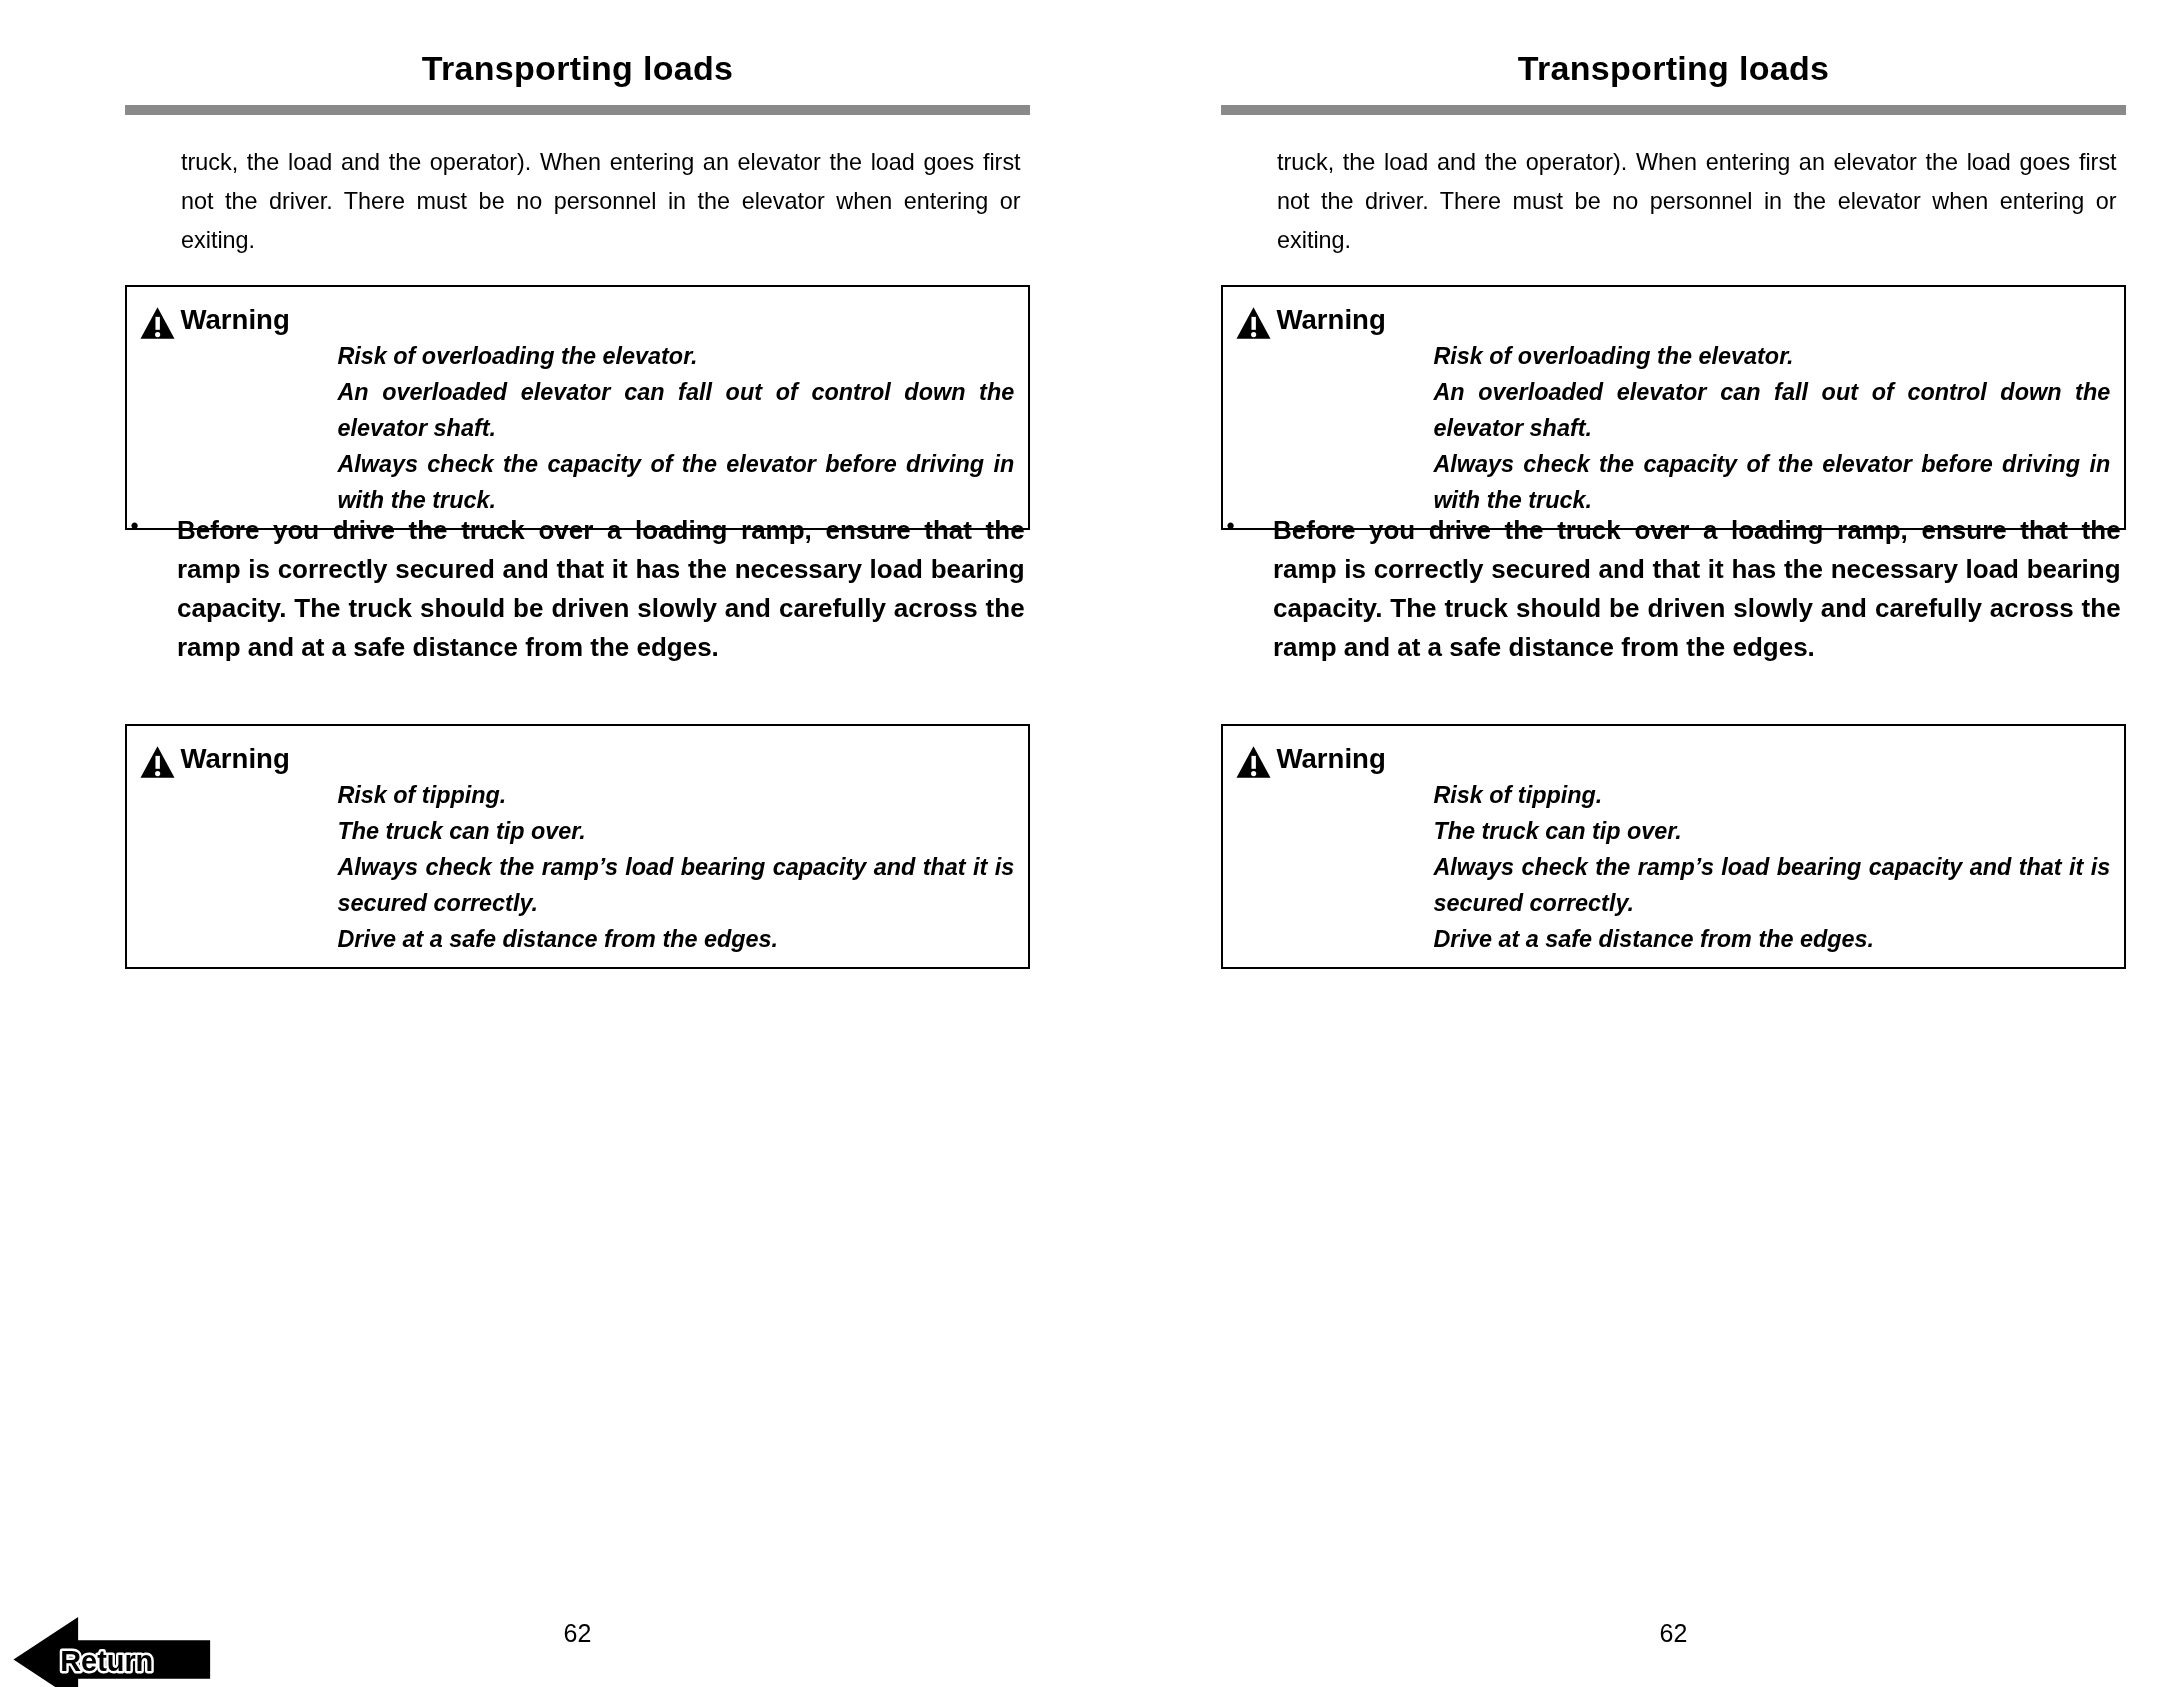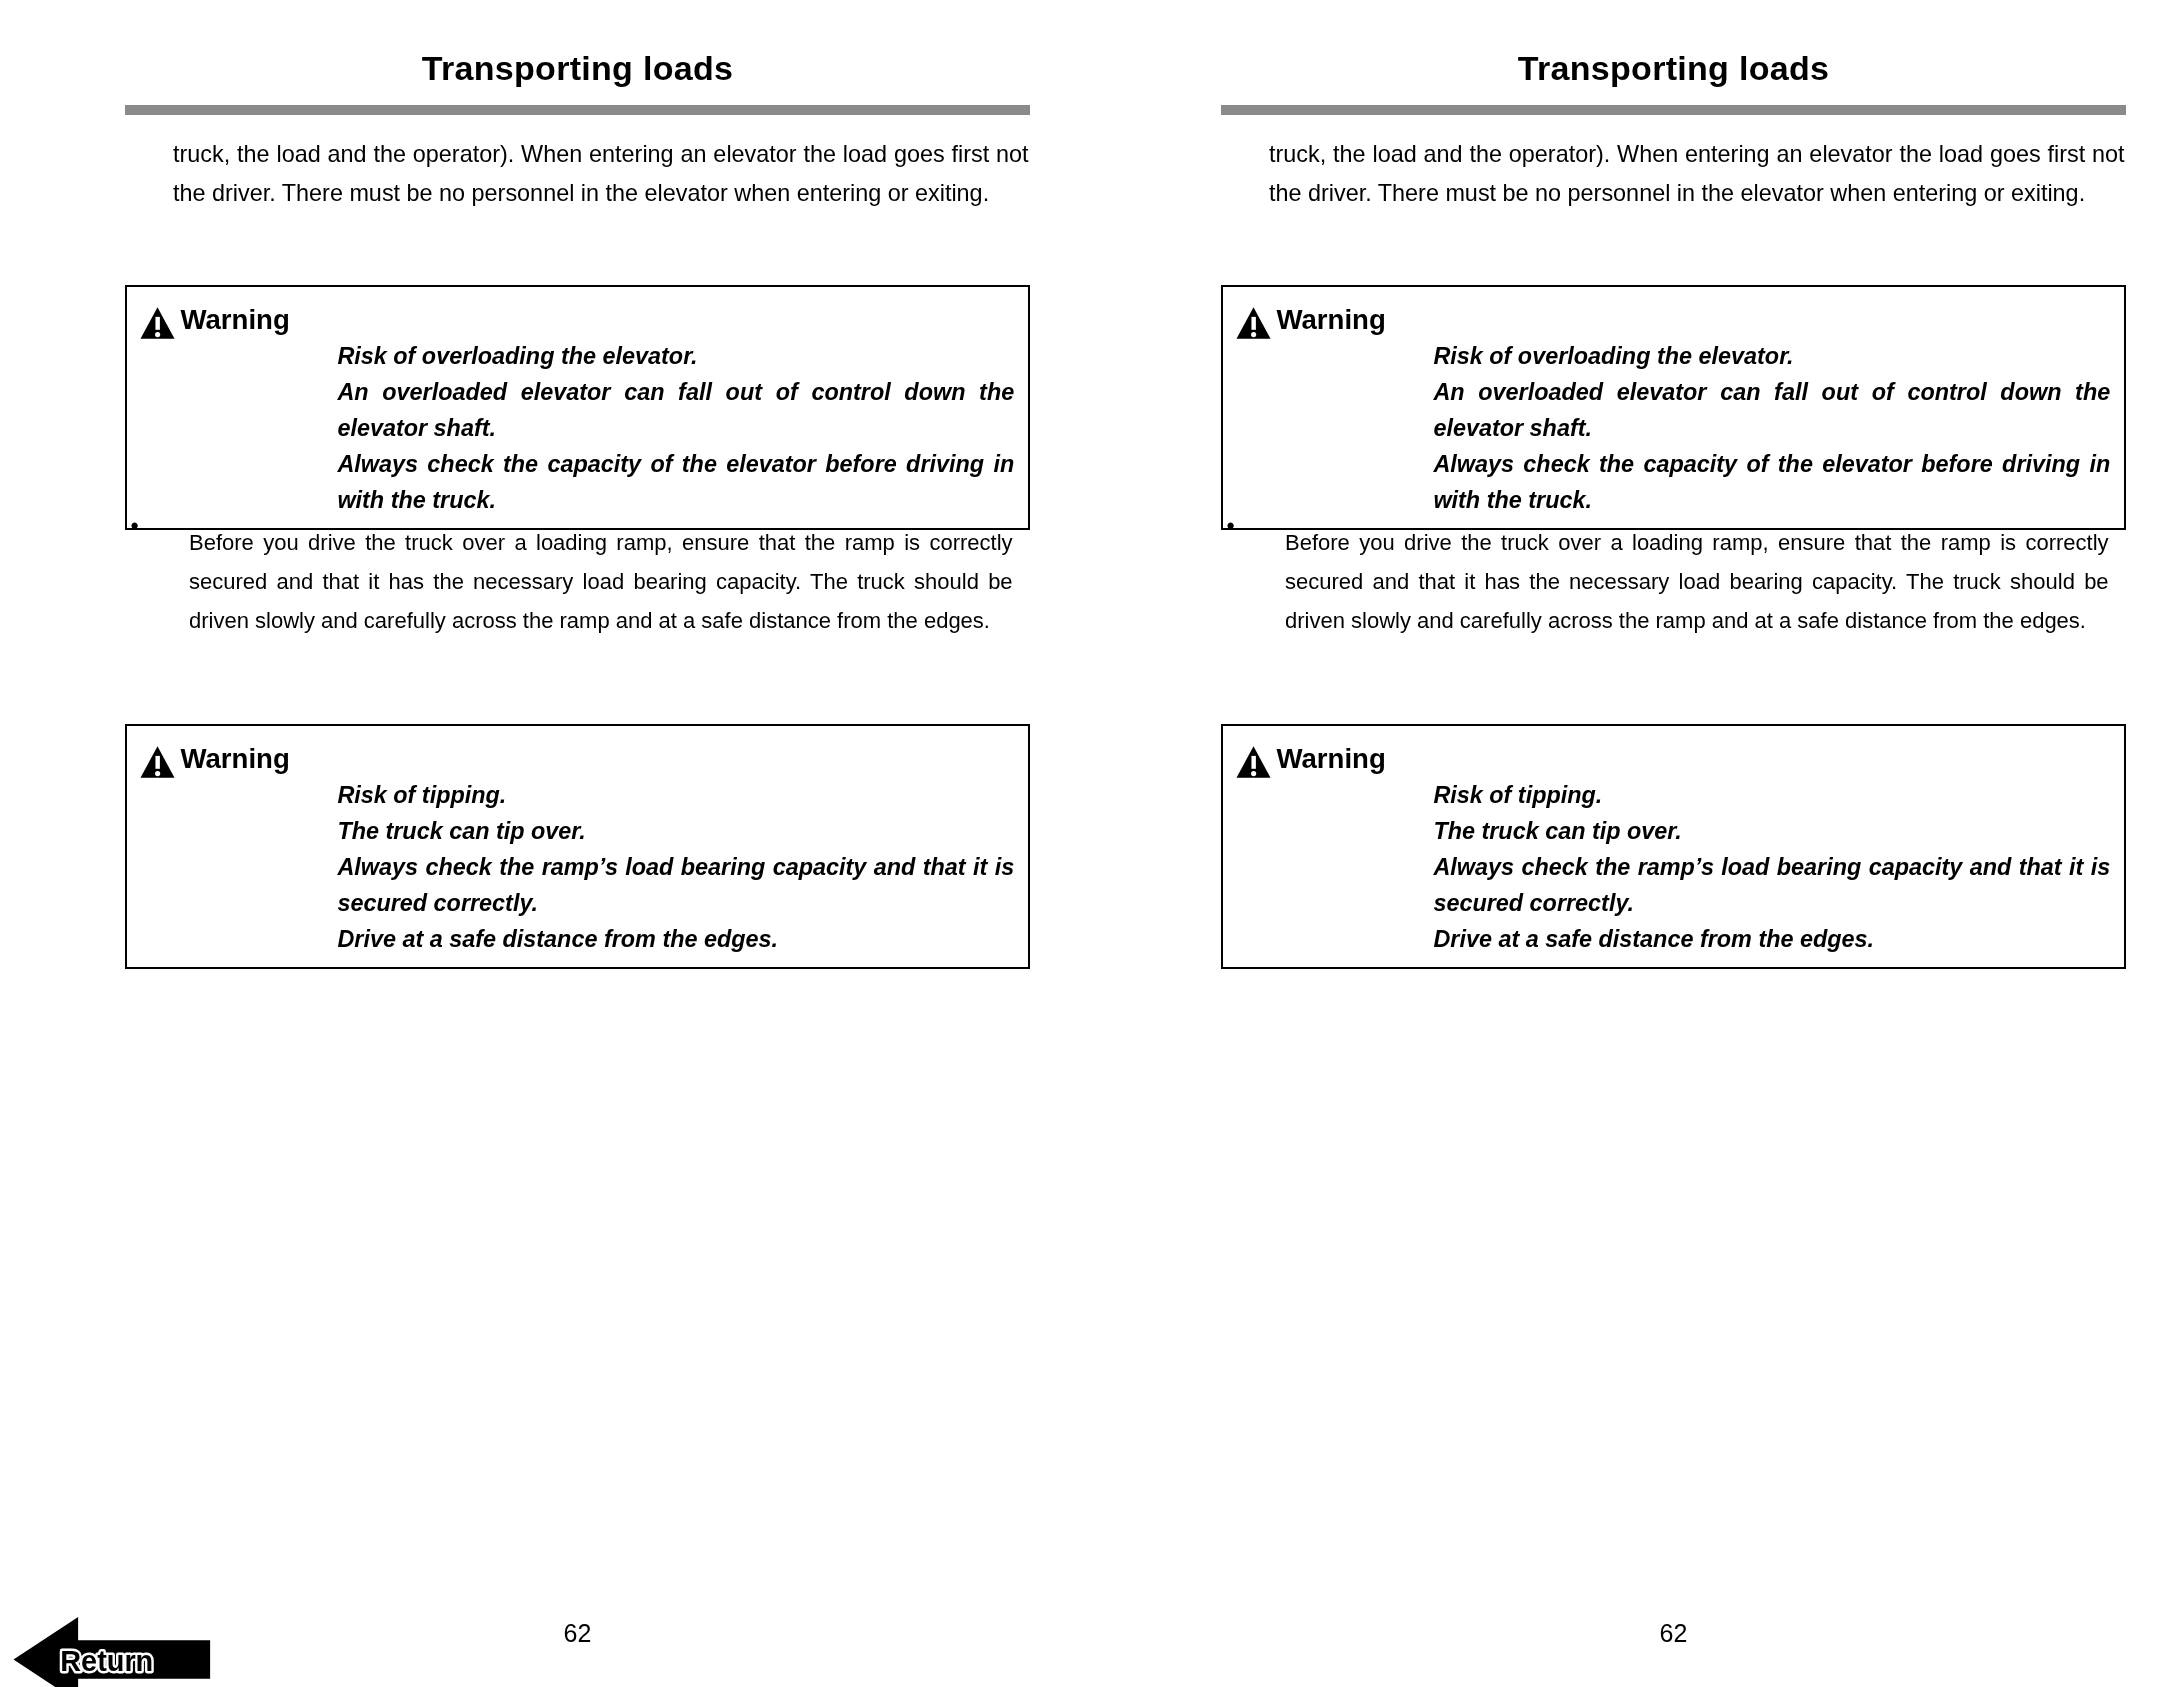--- a/index.html
+++ b/index.html
@@ -41,21 +41,21 @@
     left: 0;
     right: 0;
     height: 10.3px;
     background: #8a8a8a;
   }
   .intro {
     position: absolute;
     top: 135px;
     left: 48px;
     right: 1.4px;
-    margin: 0;
+    margin: 8px;
     font-size: 23.4px;
     line-height: 39px;
     text-align: justify;
   }
   .warning-box {
     position: absolute;
     left: 0;
     right: 0;
     border: 2.1px solid #000;
     box-sizing: border-box;
@@ -99,24 +99,25 @@
   }
   .bullet-marker {
     flex: 0 0 48px;
     font-size: 23.4px;
     line-height: 39px;
     padding-left: 5.5px;
     box-sizing: border-box;
   }
   .bullet-text {
     flex: 1;
-    margin: 16px;
-    font-size: 22px;
+    margin: 4px;
+    font-size: 26px;
     line-height: 39px;
     text-align: justify;
+    font-weight: bold;
   }
   .page-number {
     position: absolute;
     top: 1591px;
     left: 0;
     right: 0;
     text-align: center;
     font-size: 25px;
     margin-top: 28px;
   }

